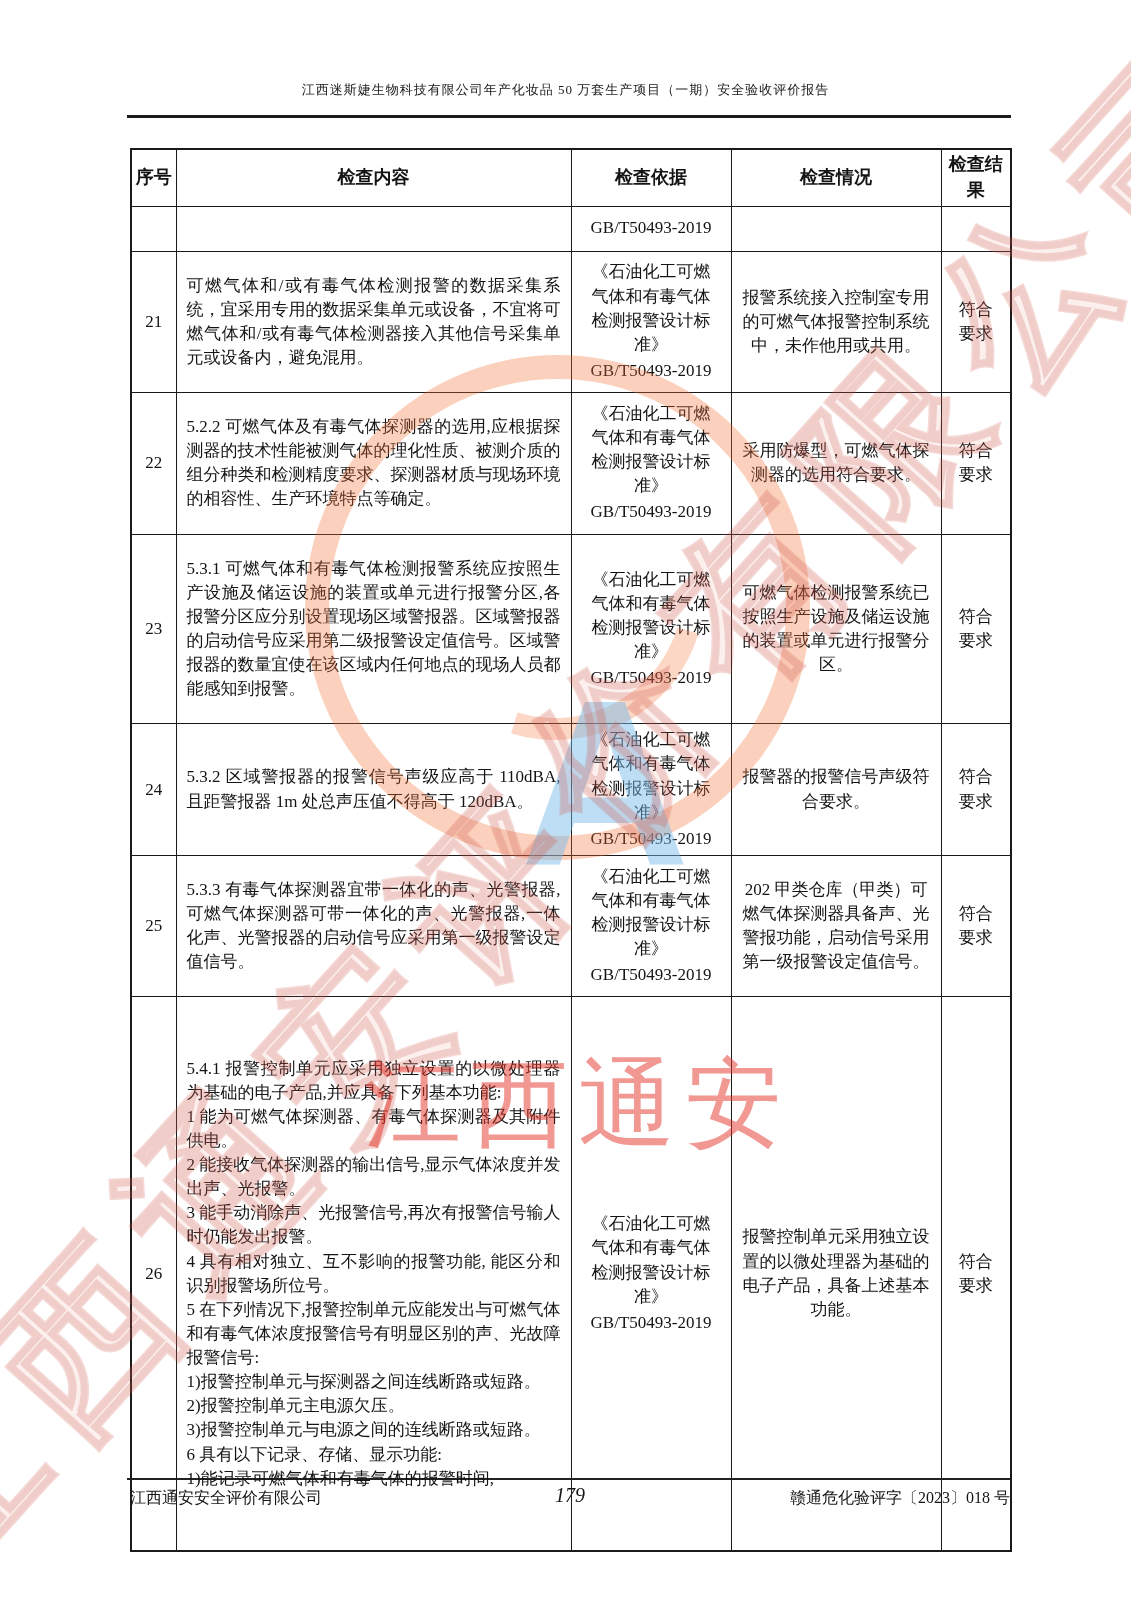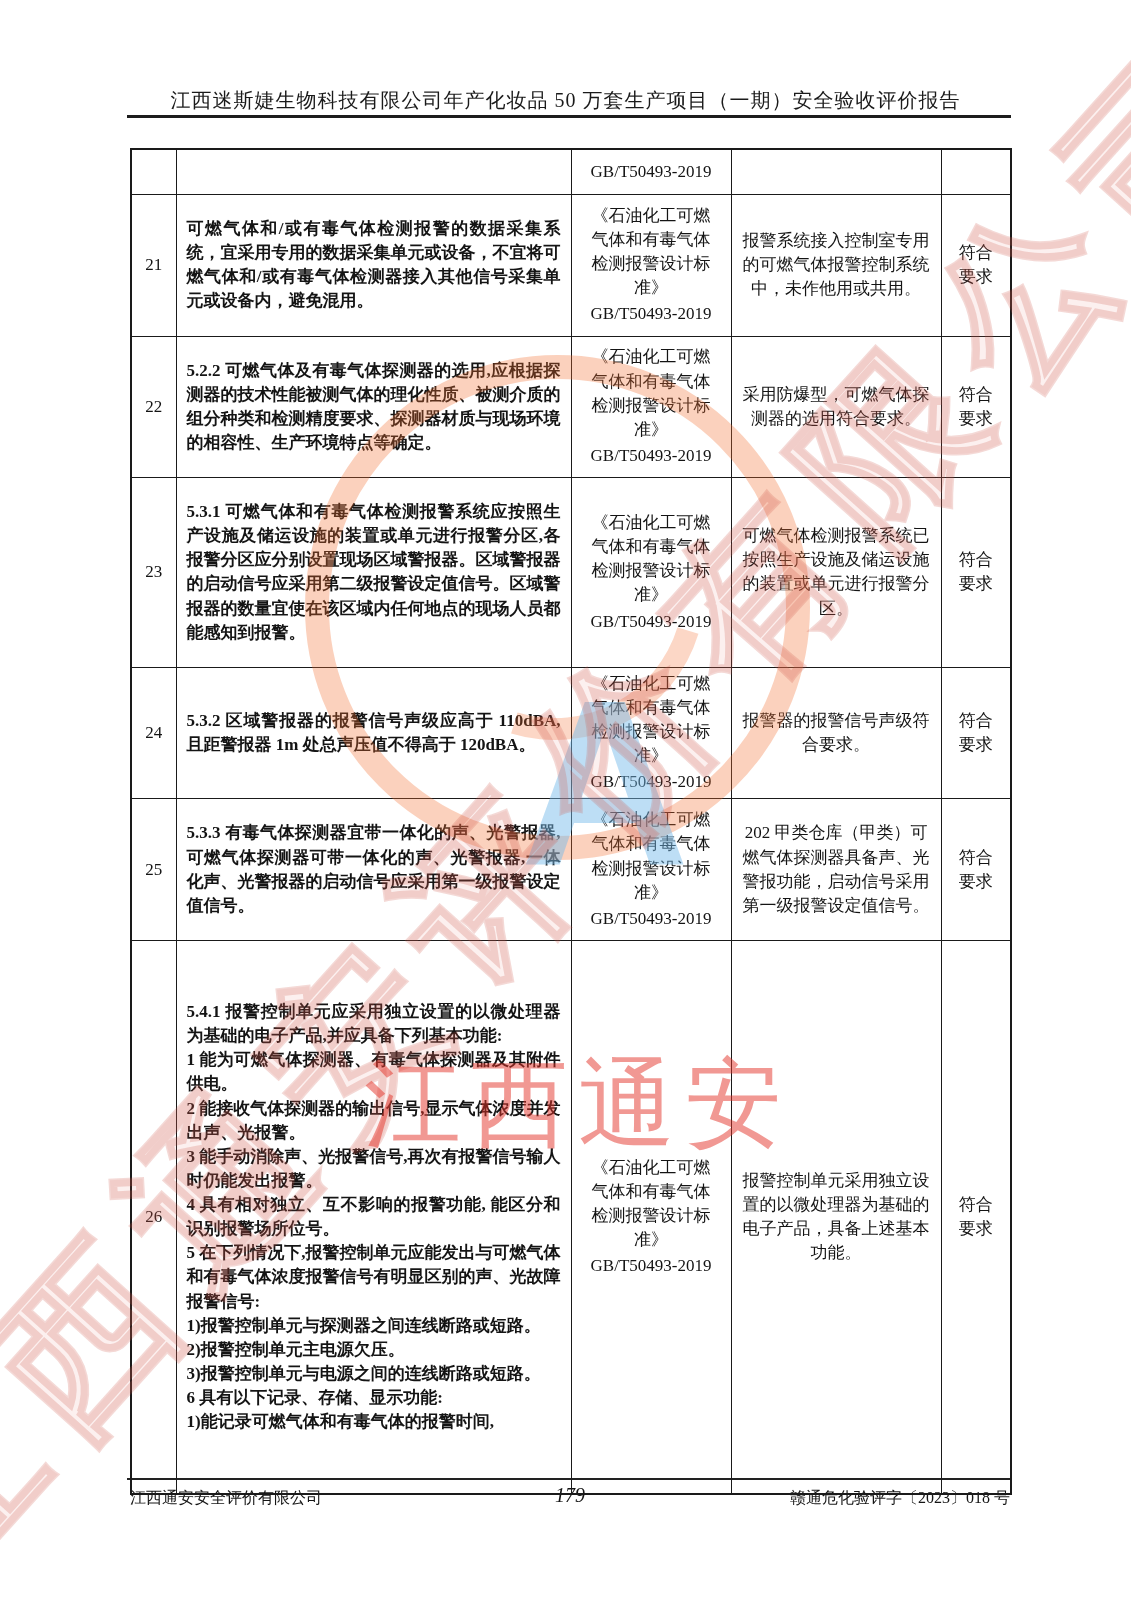--- a/index.html
+++ b/index.html
@@ -4,39 +4,39 @@
 <style>
   * { margin:0; padding:0; box-sizing:border-box; }
   html,body { background:#ffffff; }
   .page {
     position:relative; width:1131px; height:1600px; margin:0 auto;
     background:#ffffff; overflow:hidden;
     font-family:"Liberation Serif","DejaVu Serif",serif; color:#141414;
   }
   
   .doc-header {
-    position:absolute; top:87px; left:0; width:100%;
-    text-align:center; font-size:20px; letter-spacing:1px; color:#1a1a1a;
+    position:absolute; top:81px; left:0; width:100%;
+    text-align:center; font-size:13px; letter-spacing:1px; color:#1a1a1a;
   }
   .header-rule {
     position:absolute; top:115px; left:127px; width:884px; height:3px; background:#1c1c1c;
   }
   
   .report-table {
     position:absolute; top:148px; left:130px; width:880px;
     border-collapse:collapse; table-layout:fixed;
     border:2px solid #1a1a1a; z-index:2;
   }
   .report-table td, .report-table th {
     border:1px solid #1a1a1a; vertical-align:middle;
     font-size:17px; line-height:1.42; color:#141414;
   }
   .report-table th { font-size:18px; font-weight:bold; text-align:center; padding:2px; }
   .c-no { text-align:center;margin-top:27px; }
-  .c-content { text-align:justify; padding:22px 10px; white-space:pre-line;font-weight:bold; }
+  .c-content { text-align:justify; padding:22px 10px; white-space:pre-line; }
   .c-basis { text-align:center; padding:4px 19px; }
   .c-basis .basis-code { margin-top:2px; }
   .c-situation { text-align:center; padding:16px 9px; }
   .c-result { text-align:center; padding:14px; }
   tr.h-head  { height:57px; }
   tr.h-carry { height:27px; }
   tr.h-21 { height:120px; }
   tr.h-22 { height:128px; }
   tr.h-23 { height:177px; }
   tr.h-24 { height:129px; }
@@ -96,20 +96,27 @@
 
   <table class="report-table">
     <colgroup>
       <col style="width:45px">
         <col style="width:395px">
         <col style="width:160px">
         <col style="width:210px">
         <col style="width:70px">
     </colgroup>
     <tbody>
+      <tr class="h-head">
+        <th>序号</th>
+        <th>检查内容</th>
+        <th>检查依据</th>
+        <th>检查情况</th>
+        <th>检查结果</th>
+      </tr>
 
       <tr class="h-carry">
         <td class="c-no"></td>
         <td class="c-content"></td>
         <td class="c-basis">GB/T50493-2019</td>
         <td class="c-situation"></td>
         <td class="c-result"></td>
       </tr>
 
       <tr class="h-21">

